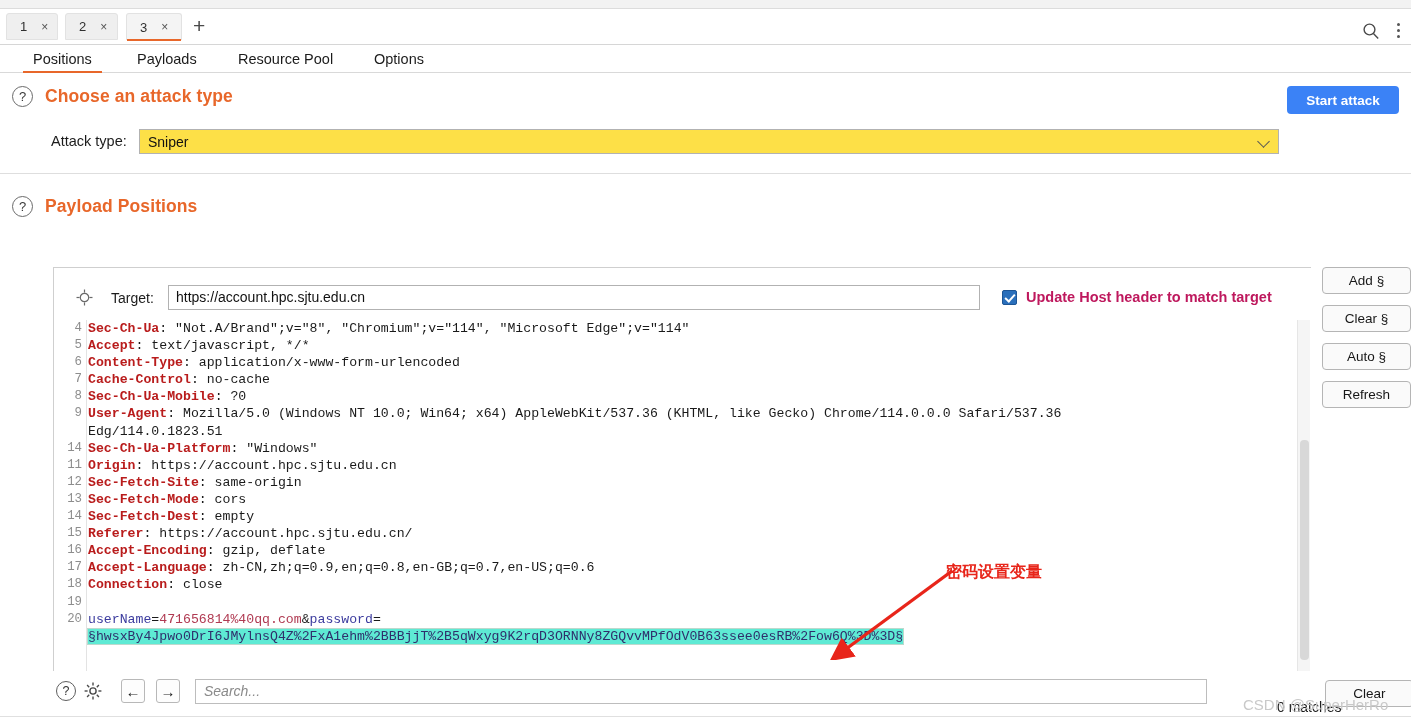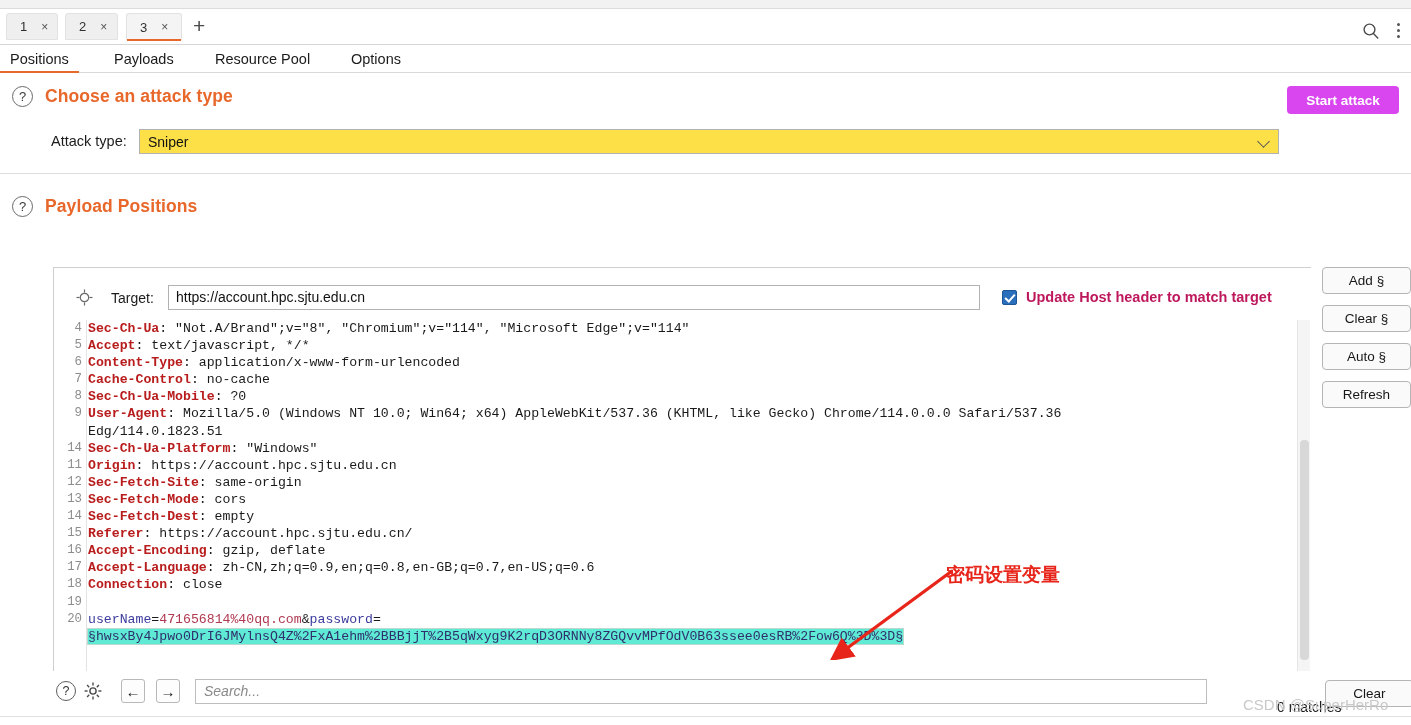--- a/index.html
+++ b/index.html
@@ -68,20 +68,21 @@
   
   .subtabs {
     position: absolute; top: 45px; left: 0; width: 1411px; height: 28px;
     border-bottom: 1px solid #d9d9d9; background: #fff;
   }
   .subtab {
     position: absolute; top: 0; height: 28px;
     display: flex; align-items: center;
     font-size: 14.5px; color: #1b1b1b;
     padding: 0 1px;
+    margin-left: 23px;
   }
   .subtab .sunder {
     position: absolute; left: -9px; right: -9px; bottom: 0; height: 2px;
     background: #e8672a;
   }
 
   
   .section-hdr {
     position: absolute;
     display: flex; align-items: center; gap: 12px;
@@ -93,21 +94,21 @@
     font-family: "Liberation Sans", sans-serif;
   }
   .sec-title {
     color: #e8672a; font-size: 17.5px; font-weight: bold;
     letter-spacing: 0.1px;
   }
 
   .startattack {
     position: absolute; top: 86px; left: 1287px;
     width: 112px; height: 28px;
-    background: #d946ef; color: #ffffff;
+    background: #3b82f6; color: #ffffff;
     border: none; border-radius: 4px;
     font-size: 13.5px; font-weight: bold;
     font-family: "Liberation Sans", sans-serif;
     cursor: pointer;
   }
 
   .atk-label {
     position: absolute; top: 133px; left: 51px;
     font-size: 14.5px; color: #1b1b1b;
   }
@@ -276,21 +277,21 @@
     position: absolute; top: 3px; left: 1272px;
     width: 89px; height: 27px;
     background: #fafafa; border: 1px solid #b5b5b5; border-radius: 4px;
     font-size: 13.5px; color: #171717; cursor: pointer;
     font-family: "Liberation Sans", sans-serif;
   }
 
   
   .annot-text {
     position: absolute; top: 562px; left: 946px;
-    font-size: 19px; color: #e8251a; font-weight: bold;
+    font-size: 16px; color: #e8251a; font-weight: bold;
     font-family: "DejaVu Sans", sans-serif;
     white-space: nowrap;
   }
   .annot-arrow {
     position: absolute; top: 565px; left: 830px;
     width: 130px; height: 95px; pointer-events: none;
   }
 
   
   .watermark {

